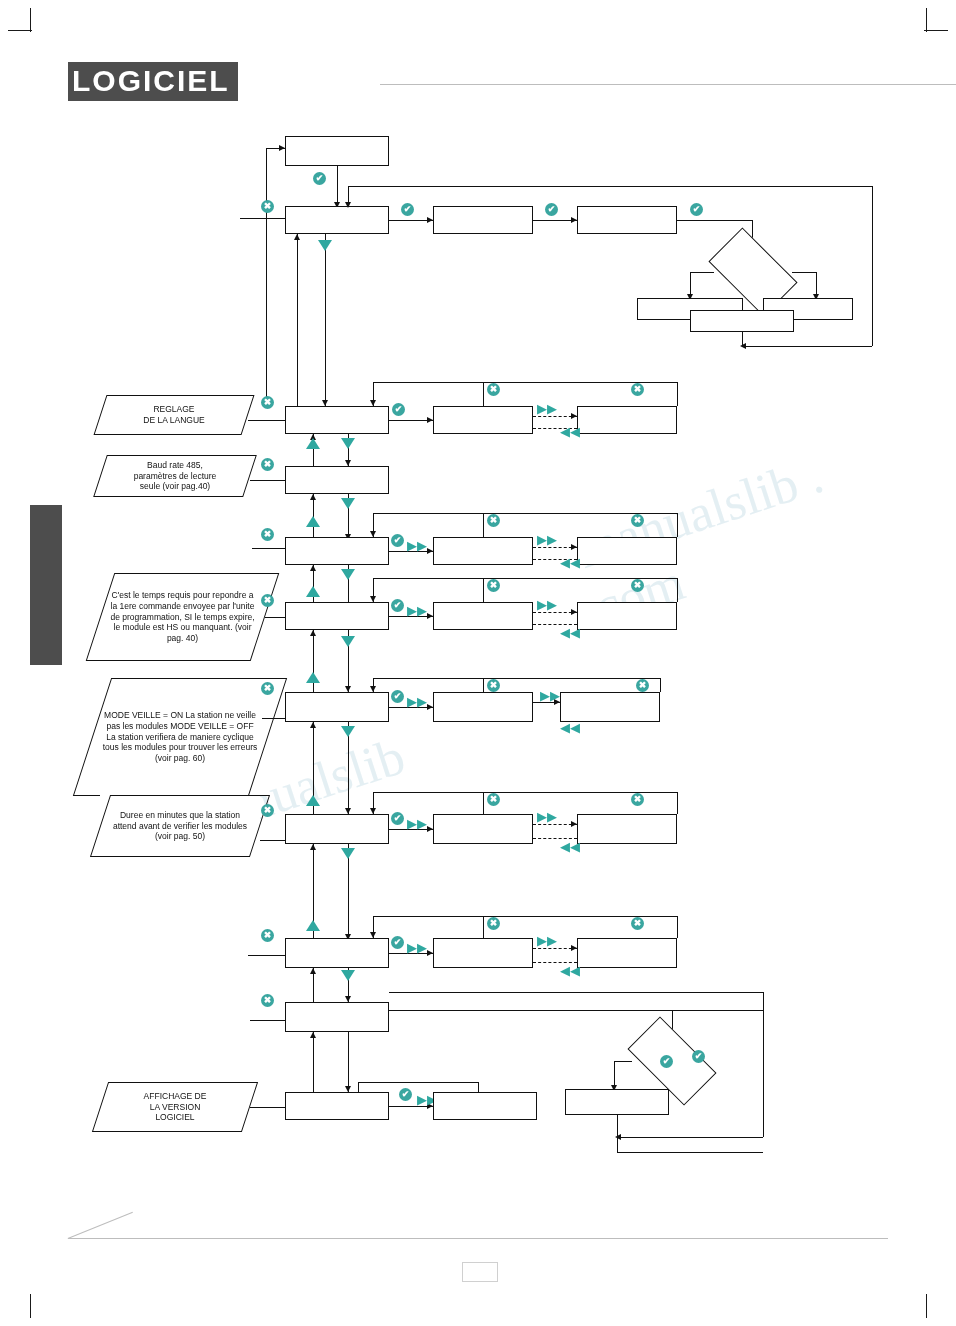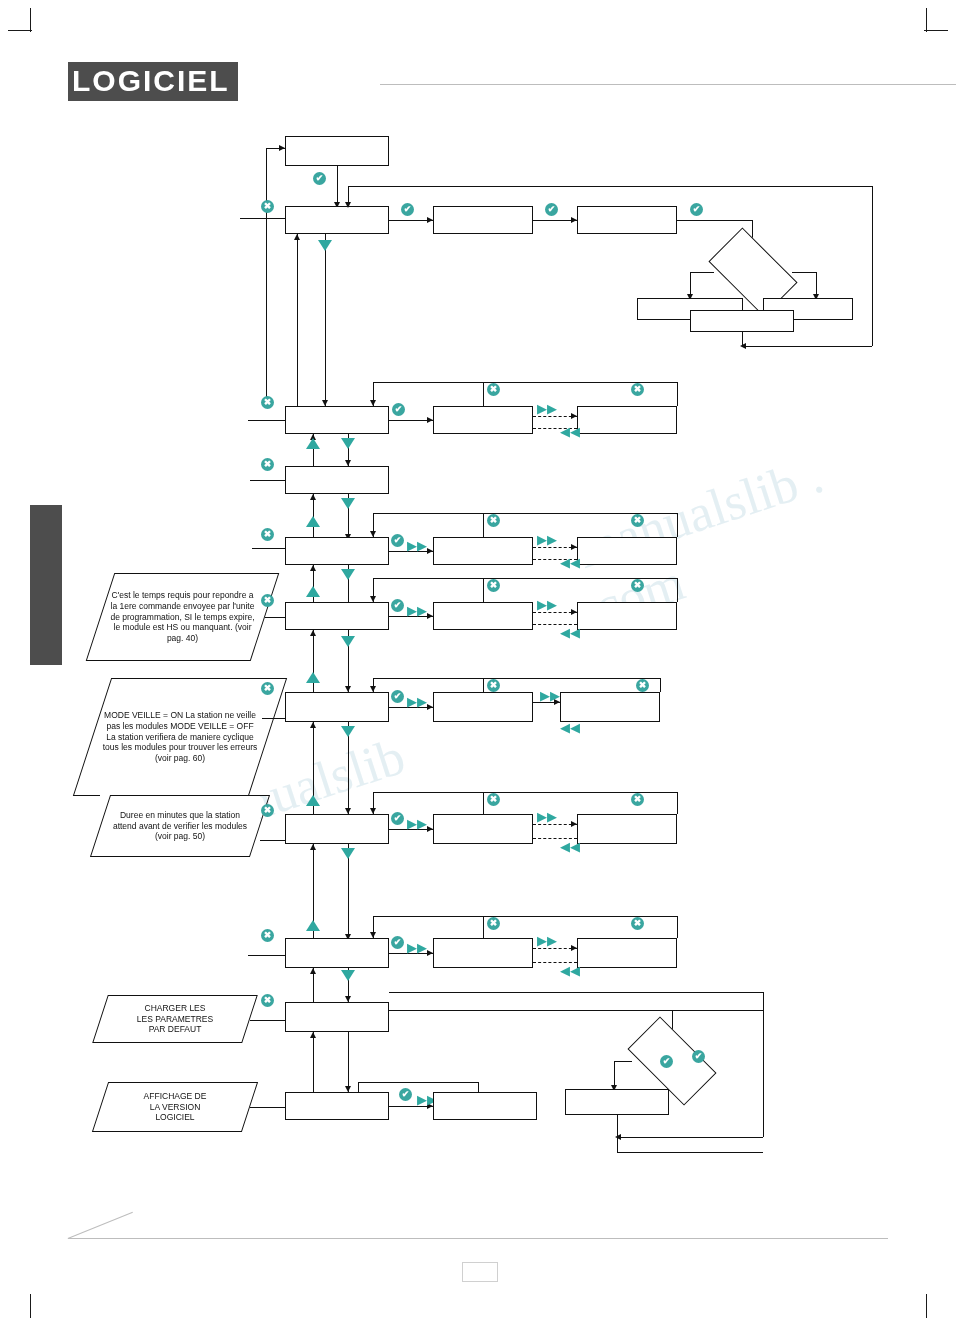--- a/index.html
+++ b/index.html
@@ -129,20 +129,24 @@
   <div class="ln h" style="left:348px;top:186px;width:524px;"></div>
   <div class="ln v" style="left:348px;top:186px;height:20px;"></div>
   <div class="ah down" style="left:344.5px;top:202px;"></div>
 
   <div class="ln v" style="left:297px;top:234px;height:172px;"></div>
   <div class="ah up" style="left:293.5px;top:234px;"></div>
   <div class="ln v" style="left:325px;top:234px;height:172px;"></div>
   <div class="ah down" style="left:321.5px;top:400px;"></div>
   <div class="g tri-down" style="left:318px;top:240px;"></div>
 
+  <div class="par" style="left:100px;top:395px;width:148px;height:40px;">
+    <div class="inner"></div>
+    <div class="txt">REGLAGE<br>DE LA LANGUE</div>
+  </div>
   <div class="ln h" style="left:248px;top:420px;width:37px;"></div>
   <div class="box" style="left:285px;top:406px;width:104px;height:28px;"></div>
   <div class="g x" style="left:261px;top:396px;">✖</div>
 
   <div class="ln h" style="left:389px;top:420px;width:44px;"></div>
   <div class="ah right" style="left:427px;top:416.5px;"></div>
   <div class="g ok" style="left:392px;top:403px;">✔</div>
   <div class="box" style="left:433px;top:406px;width:100px;height:28px;"></div>
   <div class="box" style="left:577px;top:406px;width:100px;height:28px;"></div>
   <div class="dash" style="left:533px;top:416px;width:44px;"></div>
@@ -159,20 +163,24 @@
   <div class="g x" style="left:487px;top:383px;">✖</div>
   <div class="g x" style="left:631px;top:383px;">✖</div>
 
   <div class="ln v" style="left:313px;top:434px;height:32px;"></div>
   <div class="ah up" style="left:309.5px;top:434px;"></div>
   <div class="ln v" style="left:348px;top:434px;height:32px;"></div>
   <div class="ah down" style="left:344.5px;top:460px;"></div>
   <div class="g tri-up" style="left:306px;top:438px;"></div>
   <div class="g tri-down" style="left:341px;top:438px;"></div>
 
+  <div class="par" style="left:100px;top:455px;width:150px;height:42px;">
+    <div class="inner"></div>
+    <div class="txt">Baud rate 485,<br>paramètres de lecture<br>seule (voir pag.40)</div>
+  </div>
   <div class="ln h" style="left:250px;top:480px;width:35px;"></div>
   <div class="box" style="left:285px;top:466px;width:104px;height:28px;"></div>
   <div class="g x" style="left:261px;top:458px;">✖</div>
 
   <div class="ln v" style="left:313px;top:494px;height:46px;"></div>
   <div class="ah up" style="left:309.5px;top:494px;"></div>
   <div class="ln v" style="left:348px;top:494px;height:46px;"></div>
   <div class="ah down" style="left:344.5px;top:534px;"></div>
   <div class="g tri-up" style="left:306px;top:516px;"></div>
   <div class="g tri-down" style="left:341px;top:498px;"></div>
@@ -330,24 +338,20 @@
   <div class="ln v" style="left:677px;top:916px;height:22px;"></div>
   <div class="g x" style="left:487px;top:917px;">✖</div>
   <div class="g x" style="left:631px;top:917px;">✖</div>
 
   <div class="ln v" style="left:313px;top:968px;height:34px;"></div>
   <div class="ah up" style="left:309.5px;top:968px;"></div>
   <div class="ln v" style="left:348px;top:968px;height:34px;"></div>
   <div class="ah down" style="left:344.5px;top:996px;"></div>
   <div class="g tri-down" style="left:341px;top:970px;"></div>
 
-  <div class="par" style="left:100px;top:995px;width:150px;height:48px;">
-    <div class="inner"></div>
-    <div class="txt">CHARGER LES<br>LES PARAMETRES<br>PAR DEFAUT</div>
-  </div>
   <div class="ln h" style="left:250px;top:1020px;width:35px;"></div>
   <div class="box" style="left:285px;top:1002px;width:104px;height:30px;"></div>
   <div class="g x" style="left:261px;top:994px;">✖</div>
 
   <div class="ln h" style="left:389px;top:1010px;width:374px;"></div>
   <div class="ln v" style="left:763px;top:992px;height:58px;"></div>
   <div class="ln h" style="left:389px;top:992px;width:374px;"></div>
   <div class="ln v" style="left:672px;top:1010px;height:26px;"></div>
   <div class="ah down" style="left:668.5px;top:1032px;"></div>
 

